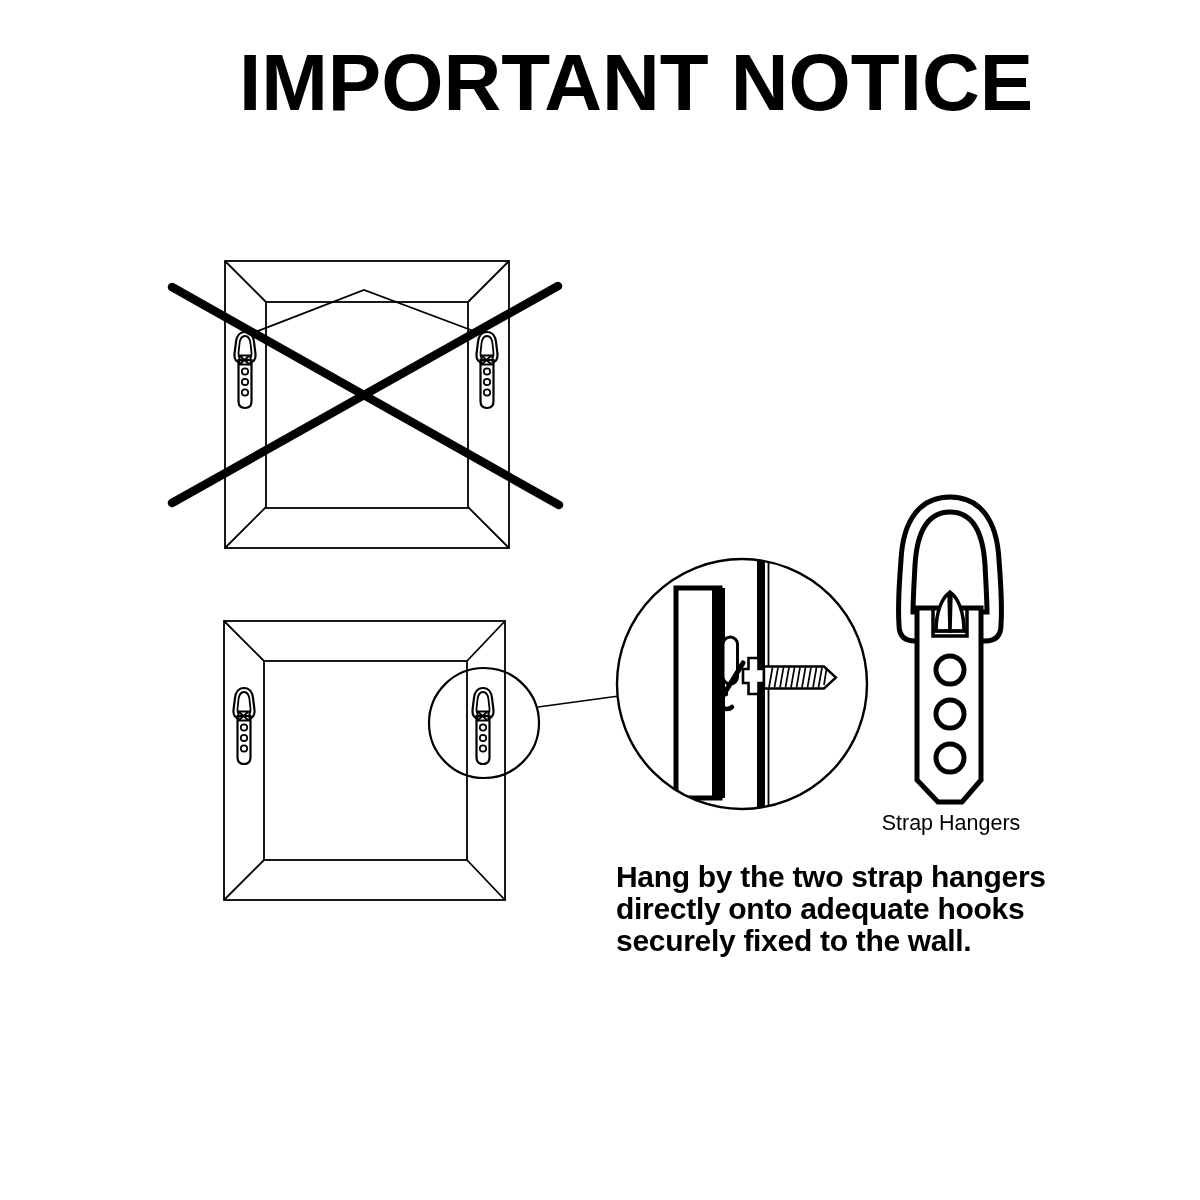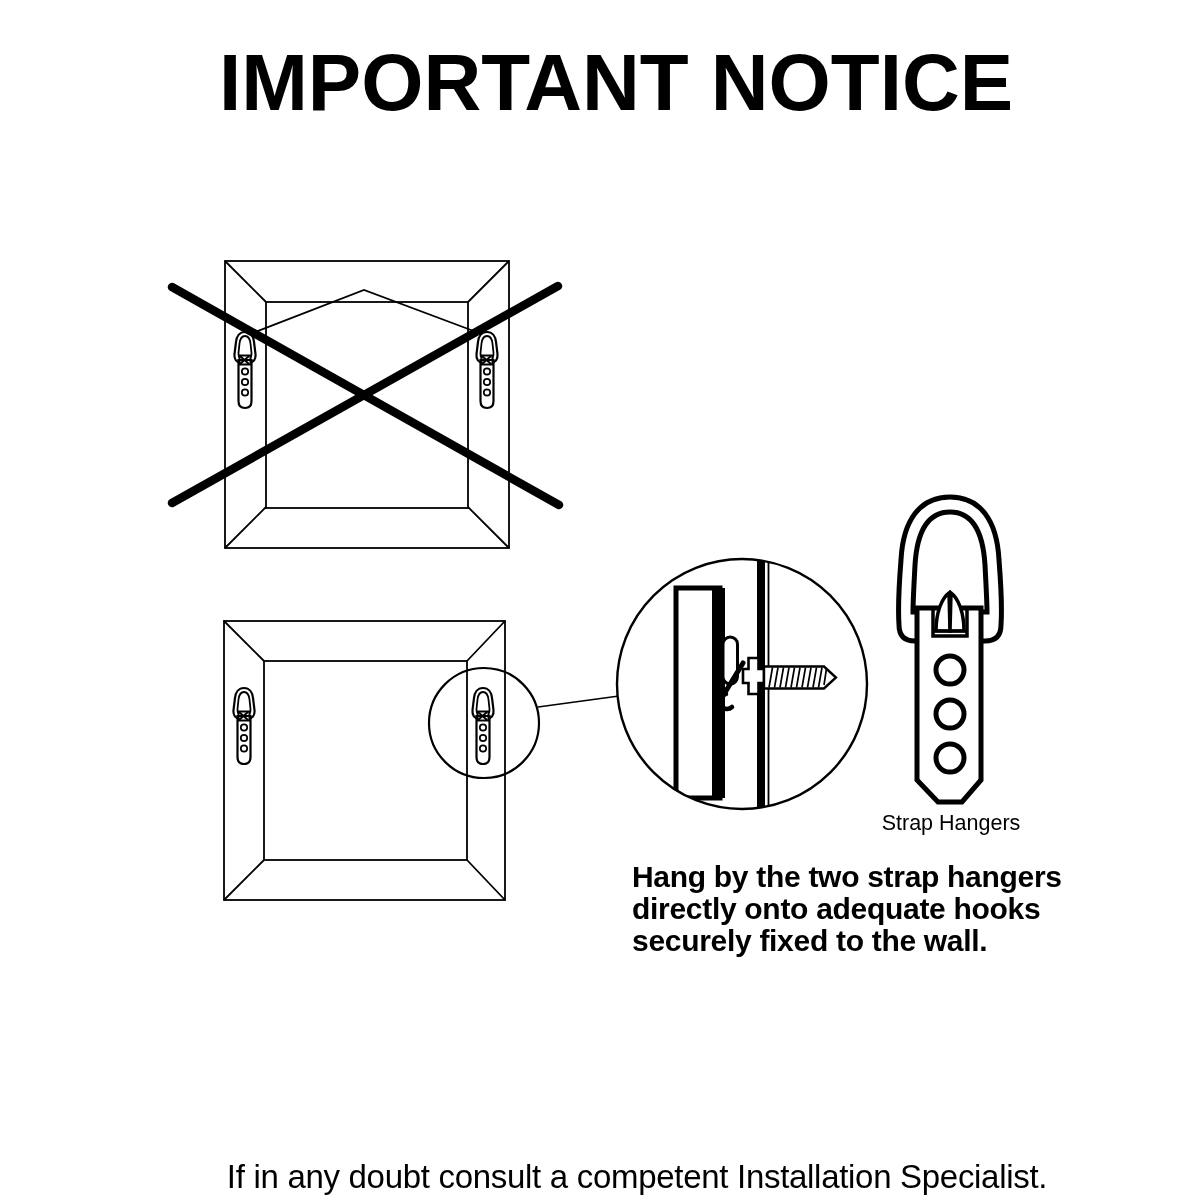--- a/index.html
+++ b/index.html
@@ -4,24 +4,24 @@
 <style>
   html,body{margin:0;padding:0;background:#fff;}
   .page{
     position:relative;width:1200px;height:1200px;background:#ffffff;
     color:#000;font-family:"Liberation Sans","DejaVu Sans",sans-serif;
     overflow:hidden;
   }
   .art{position:absolute;left:0;top:0;}
   .txt{position:absolute;white-space:pre-line;color:#000;}
   .center{transform:translateX(-50%);text-align:center;white-space:nowrap;}
-  .title{left:616px;top:-11px;font-size:80px;font-weight:700;line-height:80px;}
+  .title{left:636px;top:-11px;font-size:80px;font-weight:700;line-height:80px;}
   .subtitle{left:629px;top:77px;font-size:40px;font-weight:400;line-height:50px;white-space:pre-line;}
   .do-not{left:600px;top:351px;font-size:29.5px;line-height:29px;font-weight:400;}
-  .hang-by{left:632px;top:861px;font-size:30px;line-height:32px;font-weight:700;letter-spacing:-0.3px;}
+  .hang-by{left:616px;top:861px;font-size:30px;line-height:32px;font-weight:700;letter-spacing:-0.3px;}
   .never{left:349px;top:985px;font-size:30px;line-height:31px;font-weight:700;letter-spacing:-0.3px;}
   .strap-label{left:951px;top:811px;font-size:21.5px;font-weight:400;}
   .footer{left:637px;top:1158px;font-size:33px;font-weight:400;letter-spacing:-0.3px;}
   svg *{vector-effect:none;}
 </style>
 </head>
 <body>
 
 <div class="page">
 
@@ -122,14 +122,13 @@
 
 
 
   <div class="txt hang-by">Hang by the two strap hangers
 directly onto adequate hooks
 securely fixed to the wall.</div>
 
 
   <div class="txt strap-label center">Strap Hangers</div>
 
-  <div class="txt footer center">If in any doubt consult a competent Installation Specialist.</div>
 </div>
 
 </body></html>

